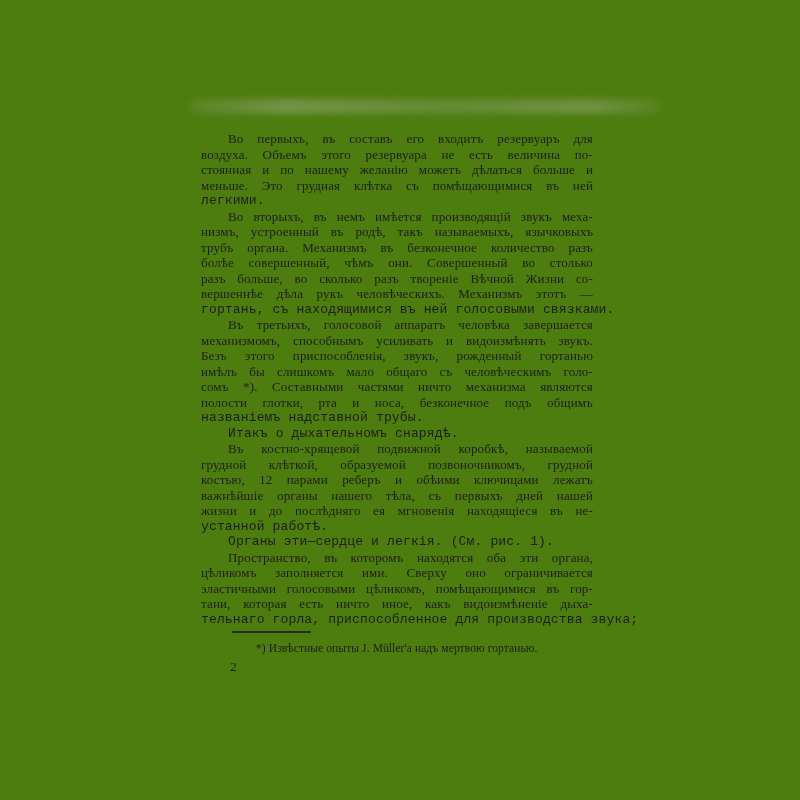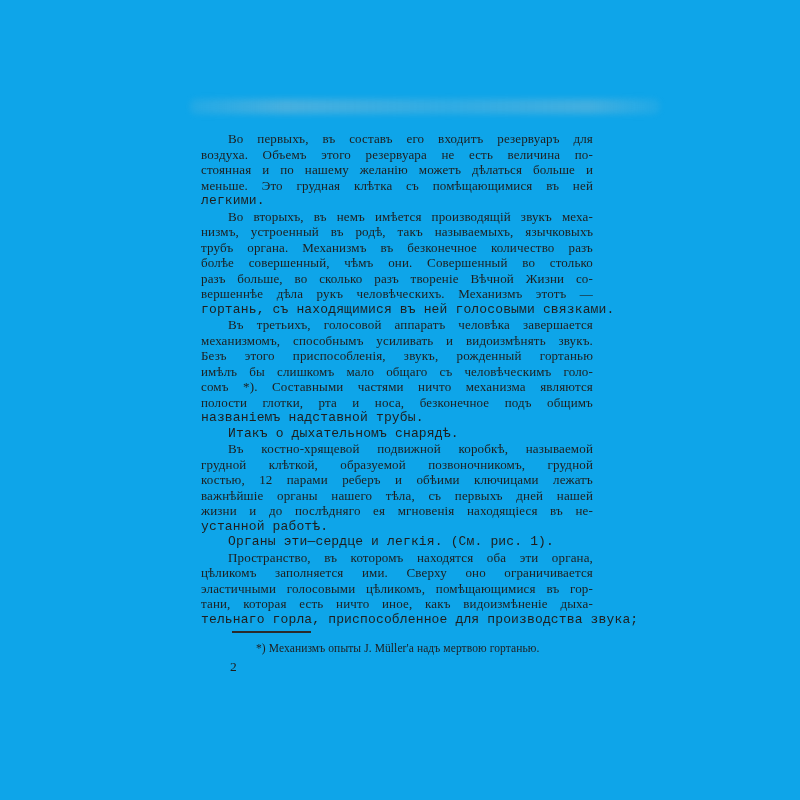--- a/index.html
+++ b/index.html
@@ -9,21 +9,21 @@
     height: 800px;
     background: #fdfdfd;
     font-family: "Liberation Serif", "DejaVu Serif", serif;
     color: #1e1e1e;
     overflow: hidden;
   }
   .canvas {
     position: relative;
     width: 800px;
     height: 800px;
-    background: #0ea5e9;
+    background: #4d7c0f;
   }
   .scan-smudge {
     position: absolute;
     left: 190px;
     top: 99px;
     width: 470px;
     height: 15px;
     background: linear-gradient(90deg,
       rgba(205,205,205,0.10) 0%,
       rgba(200,200,200,0.30) 20%,
@@ -129,16 +129,16 @@
         <div class="line first">Пространство, въ которомъ находятся оба эти органа,</div>
         <div class="line">цѣликомъ заполняется ими. Сверху оно ограничивается</div>
         <div class="line">эластичными голосовыми цѣликомъ, помѣщающимися въ гор-</div>
         <div class="line">тани, которая есть ничто иное, какъ видоизмѣненіе дыха-</div>
         <div class="line last">тельнаго горла, приспособленное для производства звука;</div>
       </div>
     </div>
 
   <div class="footnote-rule"></div>
 
-  <div class="footnote">*) Механизмъ опыты J. Müller'а надъ мертвою гортанью.</div>
+  <div class="footnote">*) Извѣстные опыты J. Müller'а надъ мертвою гортанью.</div>
 
   <div class="page-number">2</div>
 </div>
 
 </body></html>

